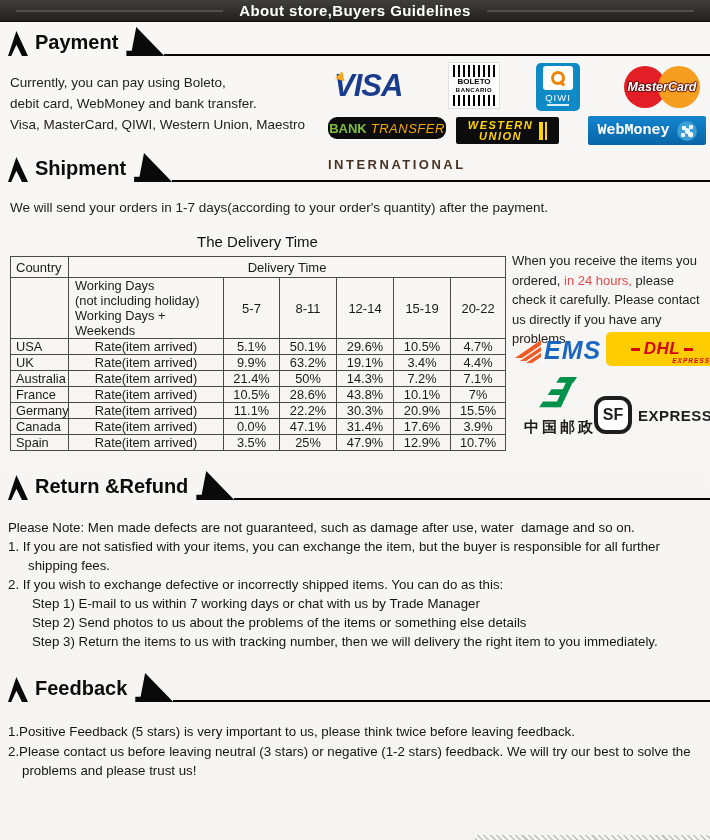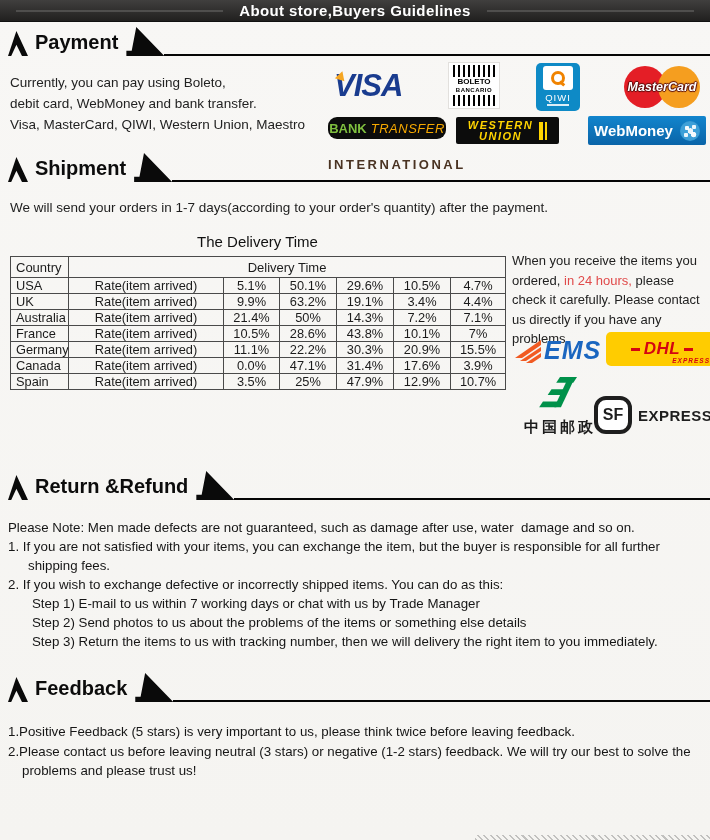--- a/index.html
+++ b/index.html
@@ -79,21 +79,21 @@
 
   .wu { position:absolute; left:128px; top:57px; width:103px; height:27px; background:#0c0c0c;
         border-radius:2px; display:flex; align-items:center; justify-content:center; }
   .wu-lines { text-align:center; color:#ffd400; font-weight:800; font-style:italic; font-size:11px;
         line-height:11px; letter-spacing:1.5px; }
   .wu-bar { width:4px; height:18px; background:#ffd400; margin-left:6px; }
   .wu-bar2 { width:2px; height:18px; background:#ffd400; margin-left:2px; }
 
   .wm { position:absolute; left:260px; top:56px; width:118px; height:29px;
         background:linear-gradient(#1285cd,#0a64a8); border-radius:2px;
-        display:flex; align-items:center; justify-content:center; gap:7px; }
+        display:flex; align-items:center; justify-content:center; gap:7px;font-family:Liberation Mono, monospace; }
   .wm-label { color:#fff; font-size:15px; font-weight:600; }
   .wm-globe { width:20px; height:20px; border-radius:50%;
         background:radial-gradient(circle at 35% 35%, rgba(255,255,255,.95) 2px, transparent 2.5px),
                    radial-gradient(circle at 70% 30%, rgba(255,255,255,.9) 2px, transparent 2.5px),
                    radial-gradient(circle at 30% 70%, rgba(255,255,255,.9) 2px, transparent 2.5px),
                    radial-gradient(circle at 68% 68%, rgba(255,255,255,.95) 2.5px, transparent 3px),
                    radial-gradient(circle at 52% 50%, rgba(255,255,255,.9) 2.5px, transparent 3px),
                    radial-gradient(circle, #3ea0d8 60%, #2b8ac2 100%); }
 
   
@@ -250,20 +250,33 @@
       <col style="width:57px">
         <col style="width:57px">
         <col style="width:57px">
         <col style="width:55px">
     </colgroup>
     <tbody>
       <tr class="h1">
         <td class="cty">Country</td>
         <td colspan="6">Delivery Time</td>
       </tr>
+      <tr class="h2">
+        <td></td>
+        <td class="wd">
+          <div>Working Days</div>
+          <div>(not including holiday)</div>
+          <div>Working Days + Weekends</div>
+        </td>
+        <td>5-7</td>
+        <td>8-11</td>
+        <td>12-14</td>
+        <td>15-19</td>
+        <td>20-22</td>
+      </tr>
       <tr class="data">
         <td class="cty">USA</td>
         <td>Rate(item arrived)</td>
         <td>5.1%</td>
         <td>50.1%</td>
         <td>29.6%</td>
         <td>10.5%</td>
         <td>4.7%</td>
       </tr>
       <tr class="data">

